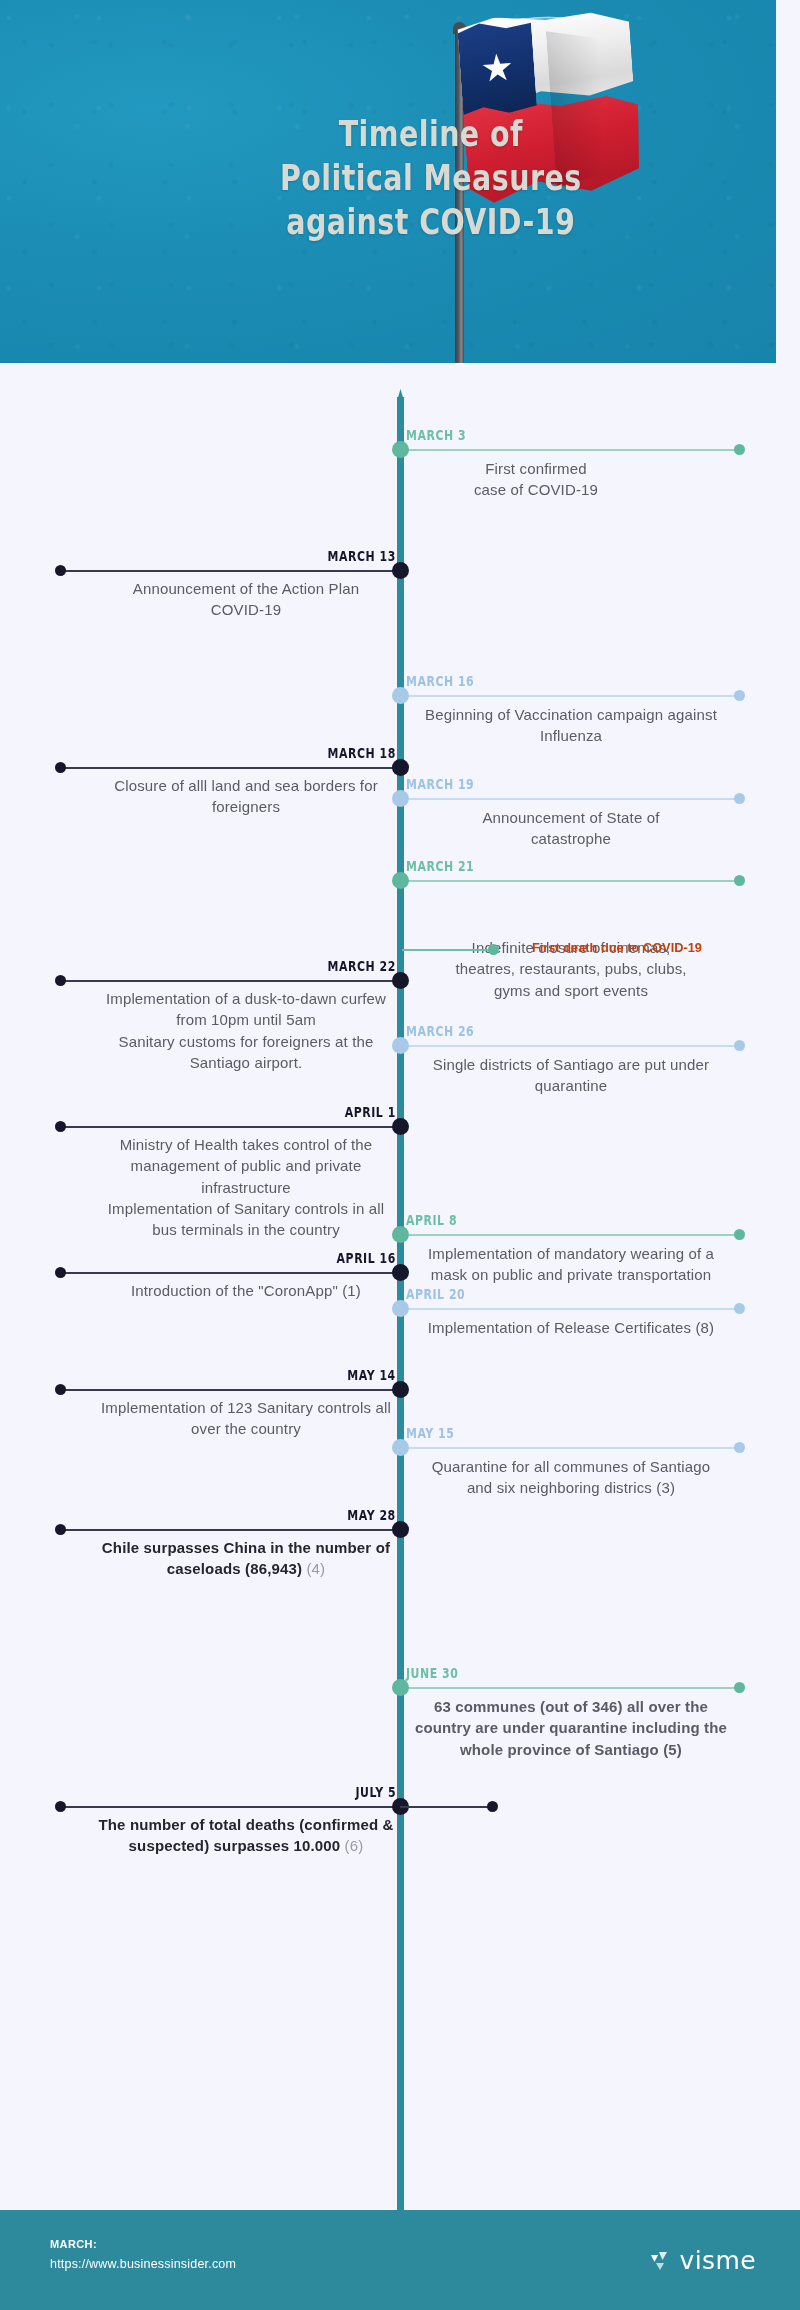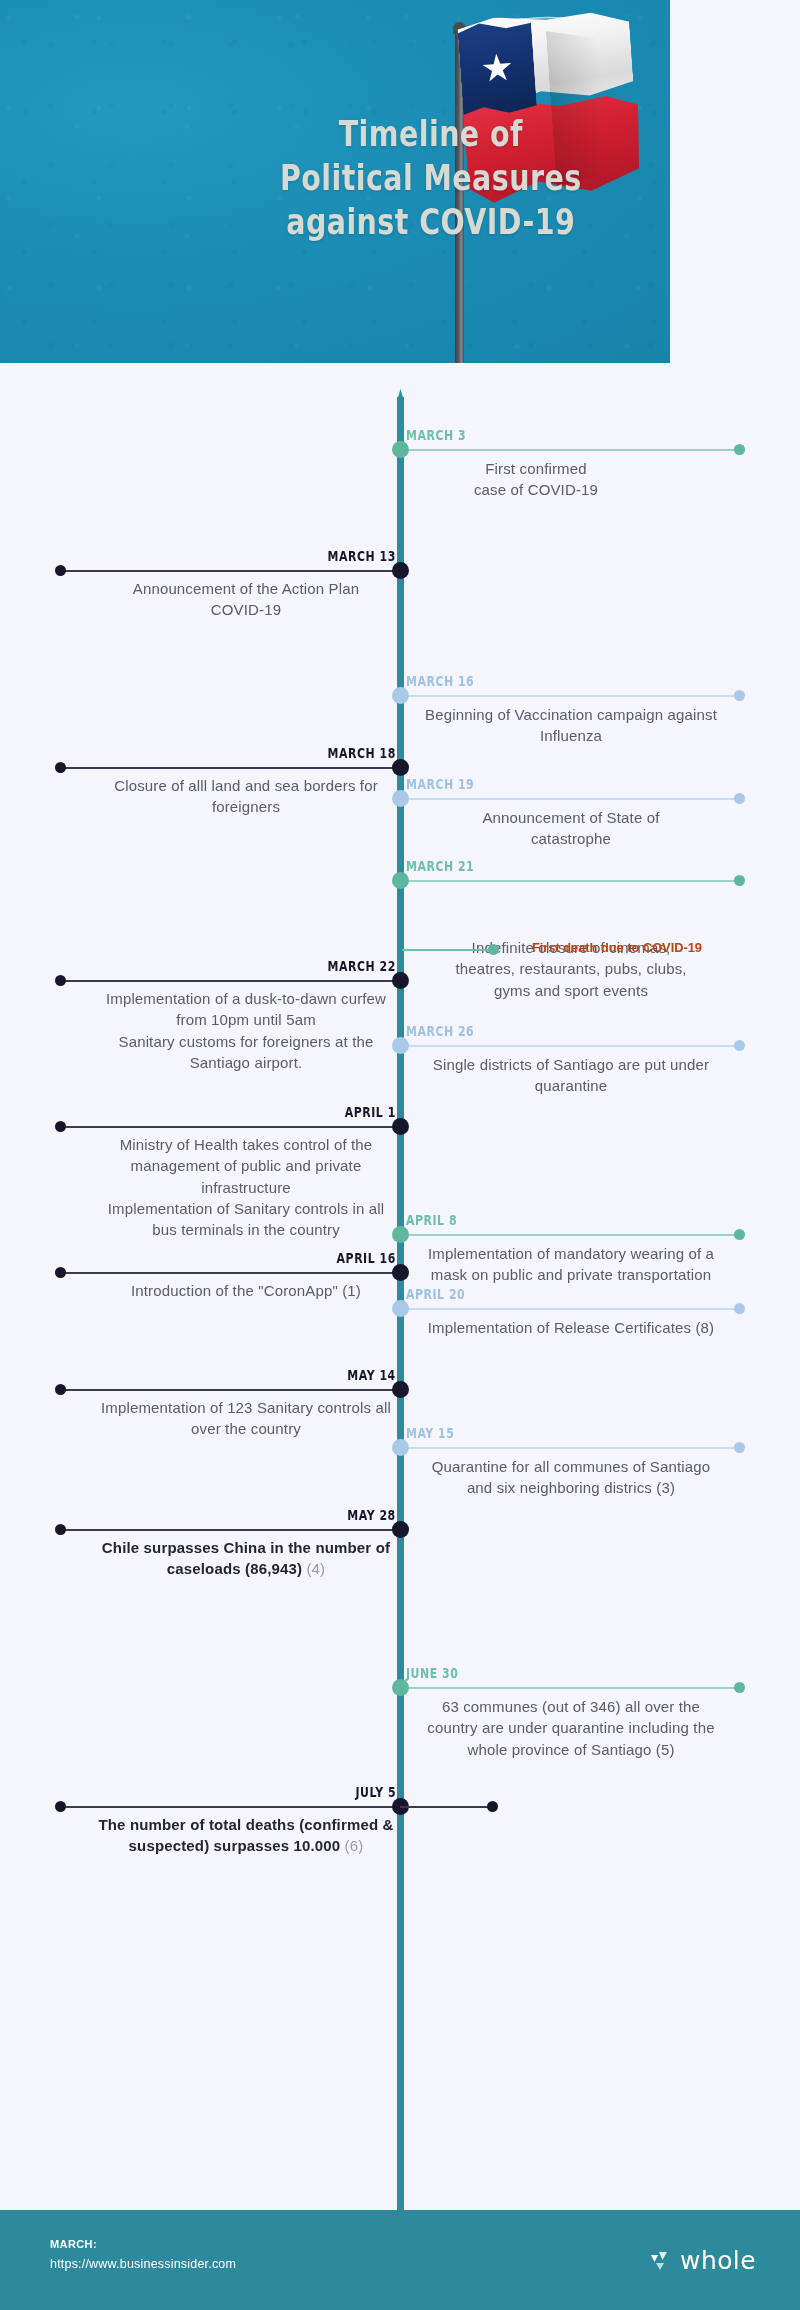--- a/index.html
+++ b/index.html
@@ -7,21 +7,21 @@
   body {
     font-family: "Liberation Sans", sans-serif;
     background: #f5f5fd;
     width: 800px;
     position: relative;
   }
 
   
   .header {
     position: relative;
-    width: 670px;
+    width: 776px;
     height: 363px;
     overflow: hidden;
     background: #1b8cb4;
     padding-left: 22px;
   }
   .sky {
     position: absolute;
     inset: 0;
     background:
       radial-gradient(ellipse at 20% 30%, #2299c0 0%, #1b8cb4 45%, #1784ab 100%);
@@ -375,21 +375,21 @@
       <div class="dot-axis"></div>
       <div class="dot-far"></div>
       <div class="date">MAY 28</div>
       <div class="desc bold" style="width: 300px;">Chile surpasses China in the number of<br>caseloads (86,943)<span class="ref"> (4)</span></div>
     </div>
     <div class="row side-right accent-green" style="top: 1324px;">
       <div class="conn"></div>
       <div class="dot-axis"></div>
       <div class="dot-far"></div>
       <div class="date">JUNE 30</div>
-      <div class="desc" style="width: 330px;">63 communes (out of 346) all over the<br>country are under quarantine including the<br>whole province of Santiago (5)</div>
+      <div class="desc" style="width: 330px; font-weight: bold;">63 communes (out of 346) all over the<br>country are under quarantine including the<br>whole province of Santiago (5)</div>
     </div>
     <div class="row side-left both" style="top: 1443px;">
       <div class="conn"></div>
       <div class="dot-axis"></div>
       <div class="dot-far"></div>
       <div class="conn-r"></div>
       <div class="dot-r"></div>
       <div class="date">JULY 5</div>
       <div class="desc bold" style="width: 300px;">The number of total deaths (confirmed &amp;<br>suspected) surpasses 10.000<span class="ref">  (6)</span></div>
     </div>
@@ -402,15 +402,15 @@
 
 <div class="footer">
   <div class="src-label">MARCH:</div>
   <div class="src-url">https://www.businessinsider.com</div>
   <div class="brand">
     <svg class="brand-mark" viewBox="0 0 24 24">
       <path d="M3 6 L10 6 L6.5 13 Z" fill="#ffffff"></path>
       <path d="M11 3 L19 3 L14.5 11 Z" fill="#ffffff" opacity=".85"></path>
       <path d="M8 14 L16 14 L12 21 Z" fill="#ffffff" opacity=".7"></path>
     </svg>
-    <span class="brand-name">whole</span>
+    <span class="brand-name">visme</span>
   </div>
 </div>
 
 </body></html>

